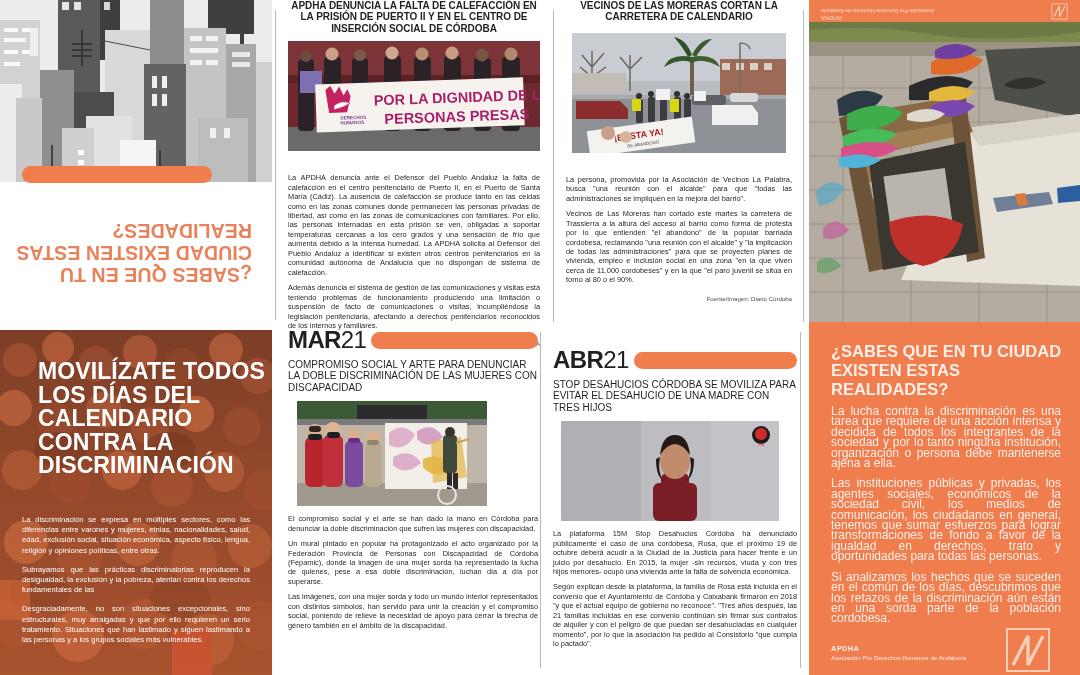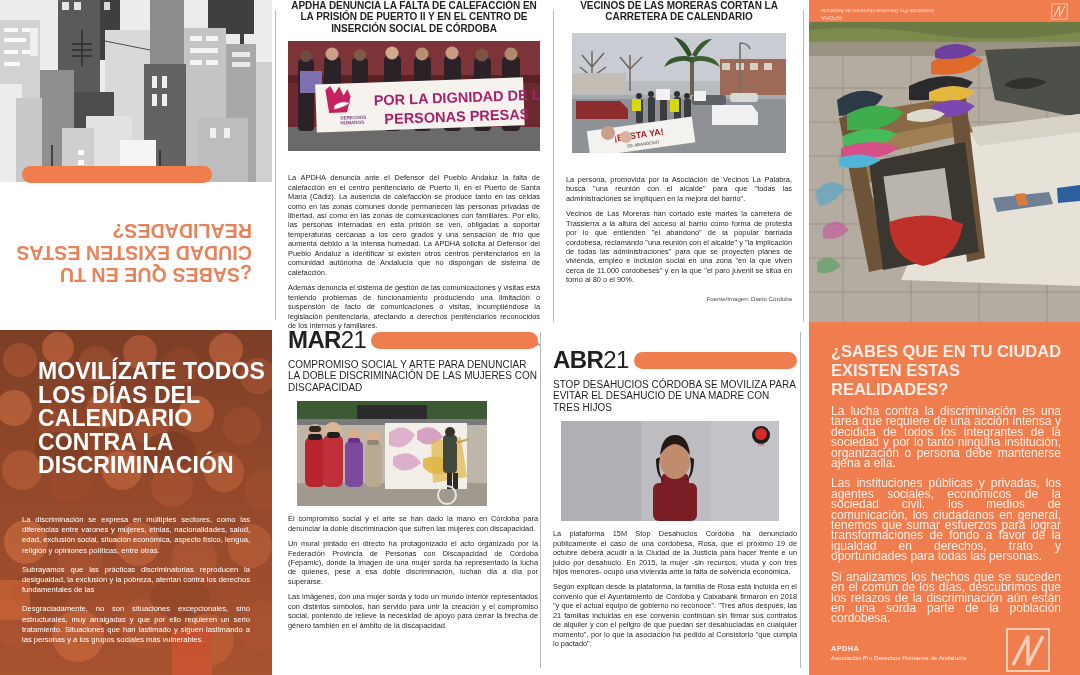--- a/index.html
+++ b/index.html
@@ -447,21 +447,21 @@
           <rect x="51" y="37" width="12" height="5" rx="2.5" fill="#6a2f86"></rect>
           <rect x="68" y="42" width="17" height="44" rx="5" fill="#b8a98f"></rect>
             <circle cx="76" cy="37" r="7" fill="#dcb08f"></circle>
           <rect x="70" y="39" width="12" height="5" rx="2.5" fill="#8f8570"></rect>
         </g>
         <circle cx="150" cy="94" r="9" fill="none" stroke="#e9e6de" stroke-width="2"></circle>
       </svg>
     </div>
     <div class="body just">
       <p>El compromiso social y el arte se han dado la mano en Córdoba para denunciar la doble discriminación que sufren las mujeres con discapacidad.</p>
-      <p>Un mural pintado en directo ha protagonizado el acto organizado por la Federación Provincia de Personas con Discapacidad de Córdoba (Fepamic), donde la imagen de una mujer sorda ha representado la lucha de quienes, pese a esa doble discriminación, luchan día a día por superarse.</p>
+      <p>Un mural pintado en popular ha protagonizado el acto organizado por la Federación Provincia de Personas con Discapacidad de Córdoba (Fepamic), donde la imagen de una mujer sorda ha representado la lucha de quienes, pese a esa doble discriminación, luchan día a día por superarse.</p>
       <p>Las imágenes, con una mujer sorda y todo un mundo interior representados con distintos símbolos, han servido para unir la creación y el compromiso social, poniendo de relieve la necesidad de apoyo para cerrar la brecha de género también en el ámbito de la discapacidad.</p>
     </div>
   </div>
 
   <div class="month" id="abr" style="left:553px;top:348px;width:244px;">
     <div class="mhead">
       <div class="mlabel"><span>ABR</span><em>21</em></div>
       <div class="mbar pill"></div>
     </div>
     <div class="mtitle">STOP DESAHUCIOS CÓRDOBA SE MOVILIZA PARA EVITAR EL DESAHUCIO DE UNA MADRE CON TRES HIJOS</div>

